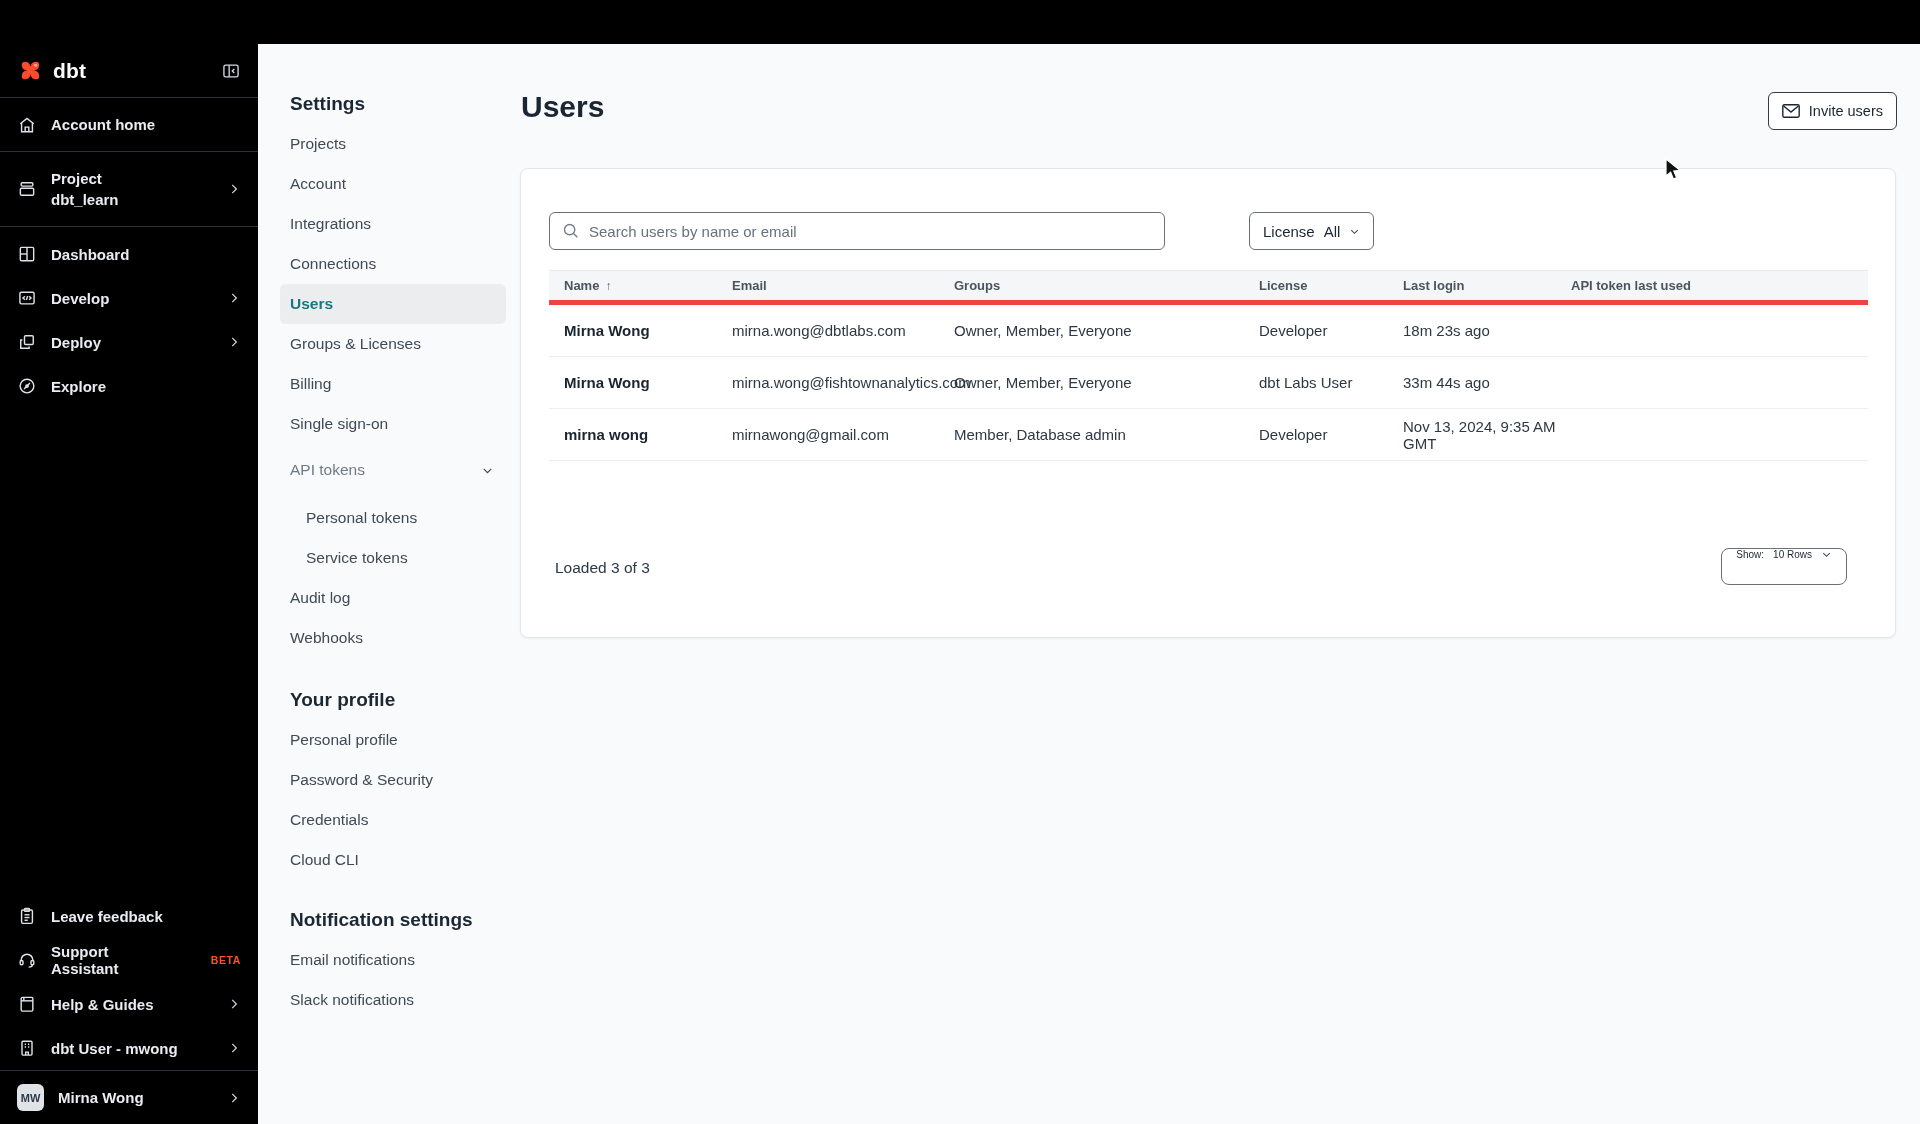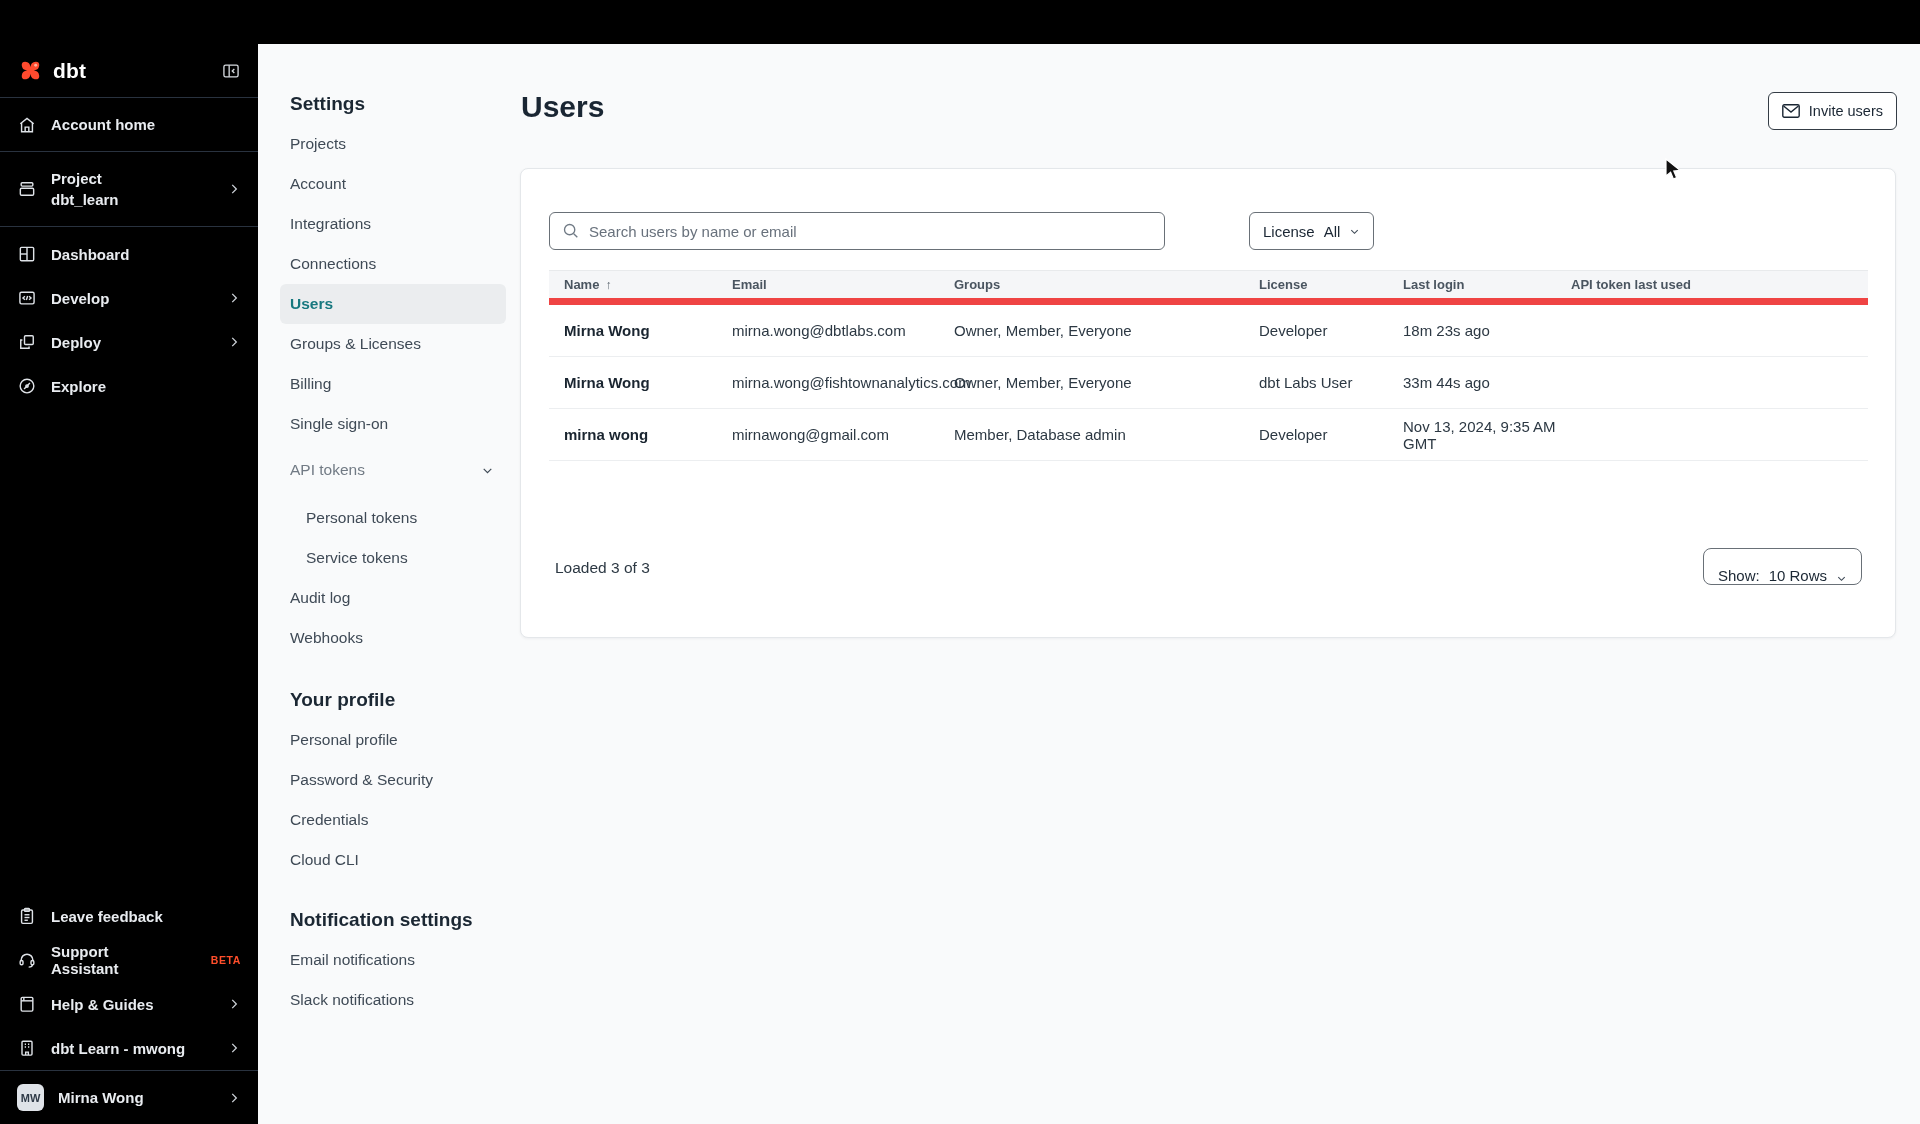--- a/index.html
+++ b/index.html
@@ -59,31 +59,31 @@
                  padding:0 12px; gap:9px; }
   .search-wrap input { border:none; outline:none; flex:1; font-size:15px; color:#1a2633;
                        font-family:"Liberation Sans",sans-serif; background:transparent; }
   .search-wrap input::placeholder { color:#68717c; }
   .license-btn { position:absolute; left:728px; top:43px; height:38px; background:#fff;
                  border:1px solid #697077; border-radius:6px; display:flex; align-items:center;
                  gap:9px; padding:0 13px; font-size:15px; color:#1a2633; cursor:pointer; }
 
   .table { position:absolute; left:28px; top:101px; width:1319px; }
   .thead, .trow { display:grid; grid-template-columns:183px 222px 305px 144px 168px 1fr; align-items:center; }
-  .thead { height:35px; background:#f5f6f8; border-top:1px solid #e8eaec; border-bottom:7px solid #ef4444;
+  .thead { height:35px; background:#f5f6f8; border-top:1px solid #e8eaec; border-bottom:5px solid #ef4444;
            font-size:13px; font-weight:700; color:#4a5560; }
   .thead .th:first-child, .trow .td:first-child { padding-left:15px; }
   .sort-arrow { font-size:12px; color:#5a646e; margin-left:6px; font-weight:400; }
   .trow { height:52px; border-bottom:1px solid #eceef0; font-size:15px; color:#2c3843; cursor:pointer; }
   .trow .td.cell-name { font-weight:700; color:#1a2530; }
 
   .loaded-text { position:absolute; left:34px; top:390px; font-size:15.5px; color:#2c3843; }
-  .show-btn { position:absolute; right:33px; top:379px; height:37px; background:#fff;
-              border:1px solid #697077; border-radius:8px; display:flex; align-items:flex-end;
-              gap:9px; padding:0 14px; font-size:15px; color:#1a2633; cursor:pointer; }
+  .show-btn { position:absolute; right:48px; top:379px; height:37px; background:#fff;
+              border:1px solid #697077; border-radius:8px; display:flex; align-items:flex-start;
+              gap:9px; padding:0 14px; font-size:10px; color:#1a2633; cursor:pointer; }
 
   .mouse-cursor { position:absolute; left:1665px; top:158px; z-index:50; pointer-events:none; }
 </style>
 </head>
 <body>
 
 <div class="topbar"></div>
 
 <nav class="sidebar">
   <div class="side-logo">
@@ -230,21 +230,21 @@
       <span>
           <svg width="20" height="20" viewBox="0 0 24 24" fill="none" stroke="#dfe3e8" stroke-width="1.7">
             <rect x="6" y="3.8" width="12" height="16.7" rx="1.2"></rect>
             <line x1="9.3" y1="7.5" x2="10.8" y2="7.5"></line>
             <line x1="13.2" y1="7.5" x2="14.7" y2="7.5"></line>
             <line x1="9.3" y1="10.8" x2="10.8" y2="10.8"></line>
             <line x1="13.2" y1="10.8" x2="14.7" y2="10.8"></line>
             <path d="M10.4 20.5 v-3.6 h3.2 v3.6"></path>
           </svg>
         </span>
-      <span>dbt Learn - mwong</span>
+      <span>dbt User - mwong</span>
       <span class="chev">
           <svg width="14" height="14" viewBox="0 0 24 24" fill="none" stroke="#cdd2d8" stroke-width="2.2">
             <path d="M9 5 L16 12 L9 19"></path>
           </svg>
         </span>
     </div>
     <div class="side-item user-row">
       <span class="avatar">MW</span>
       <span>Mirna Wong</span>
       <span class="chev">

